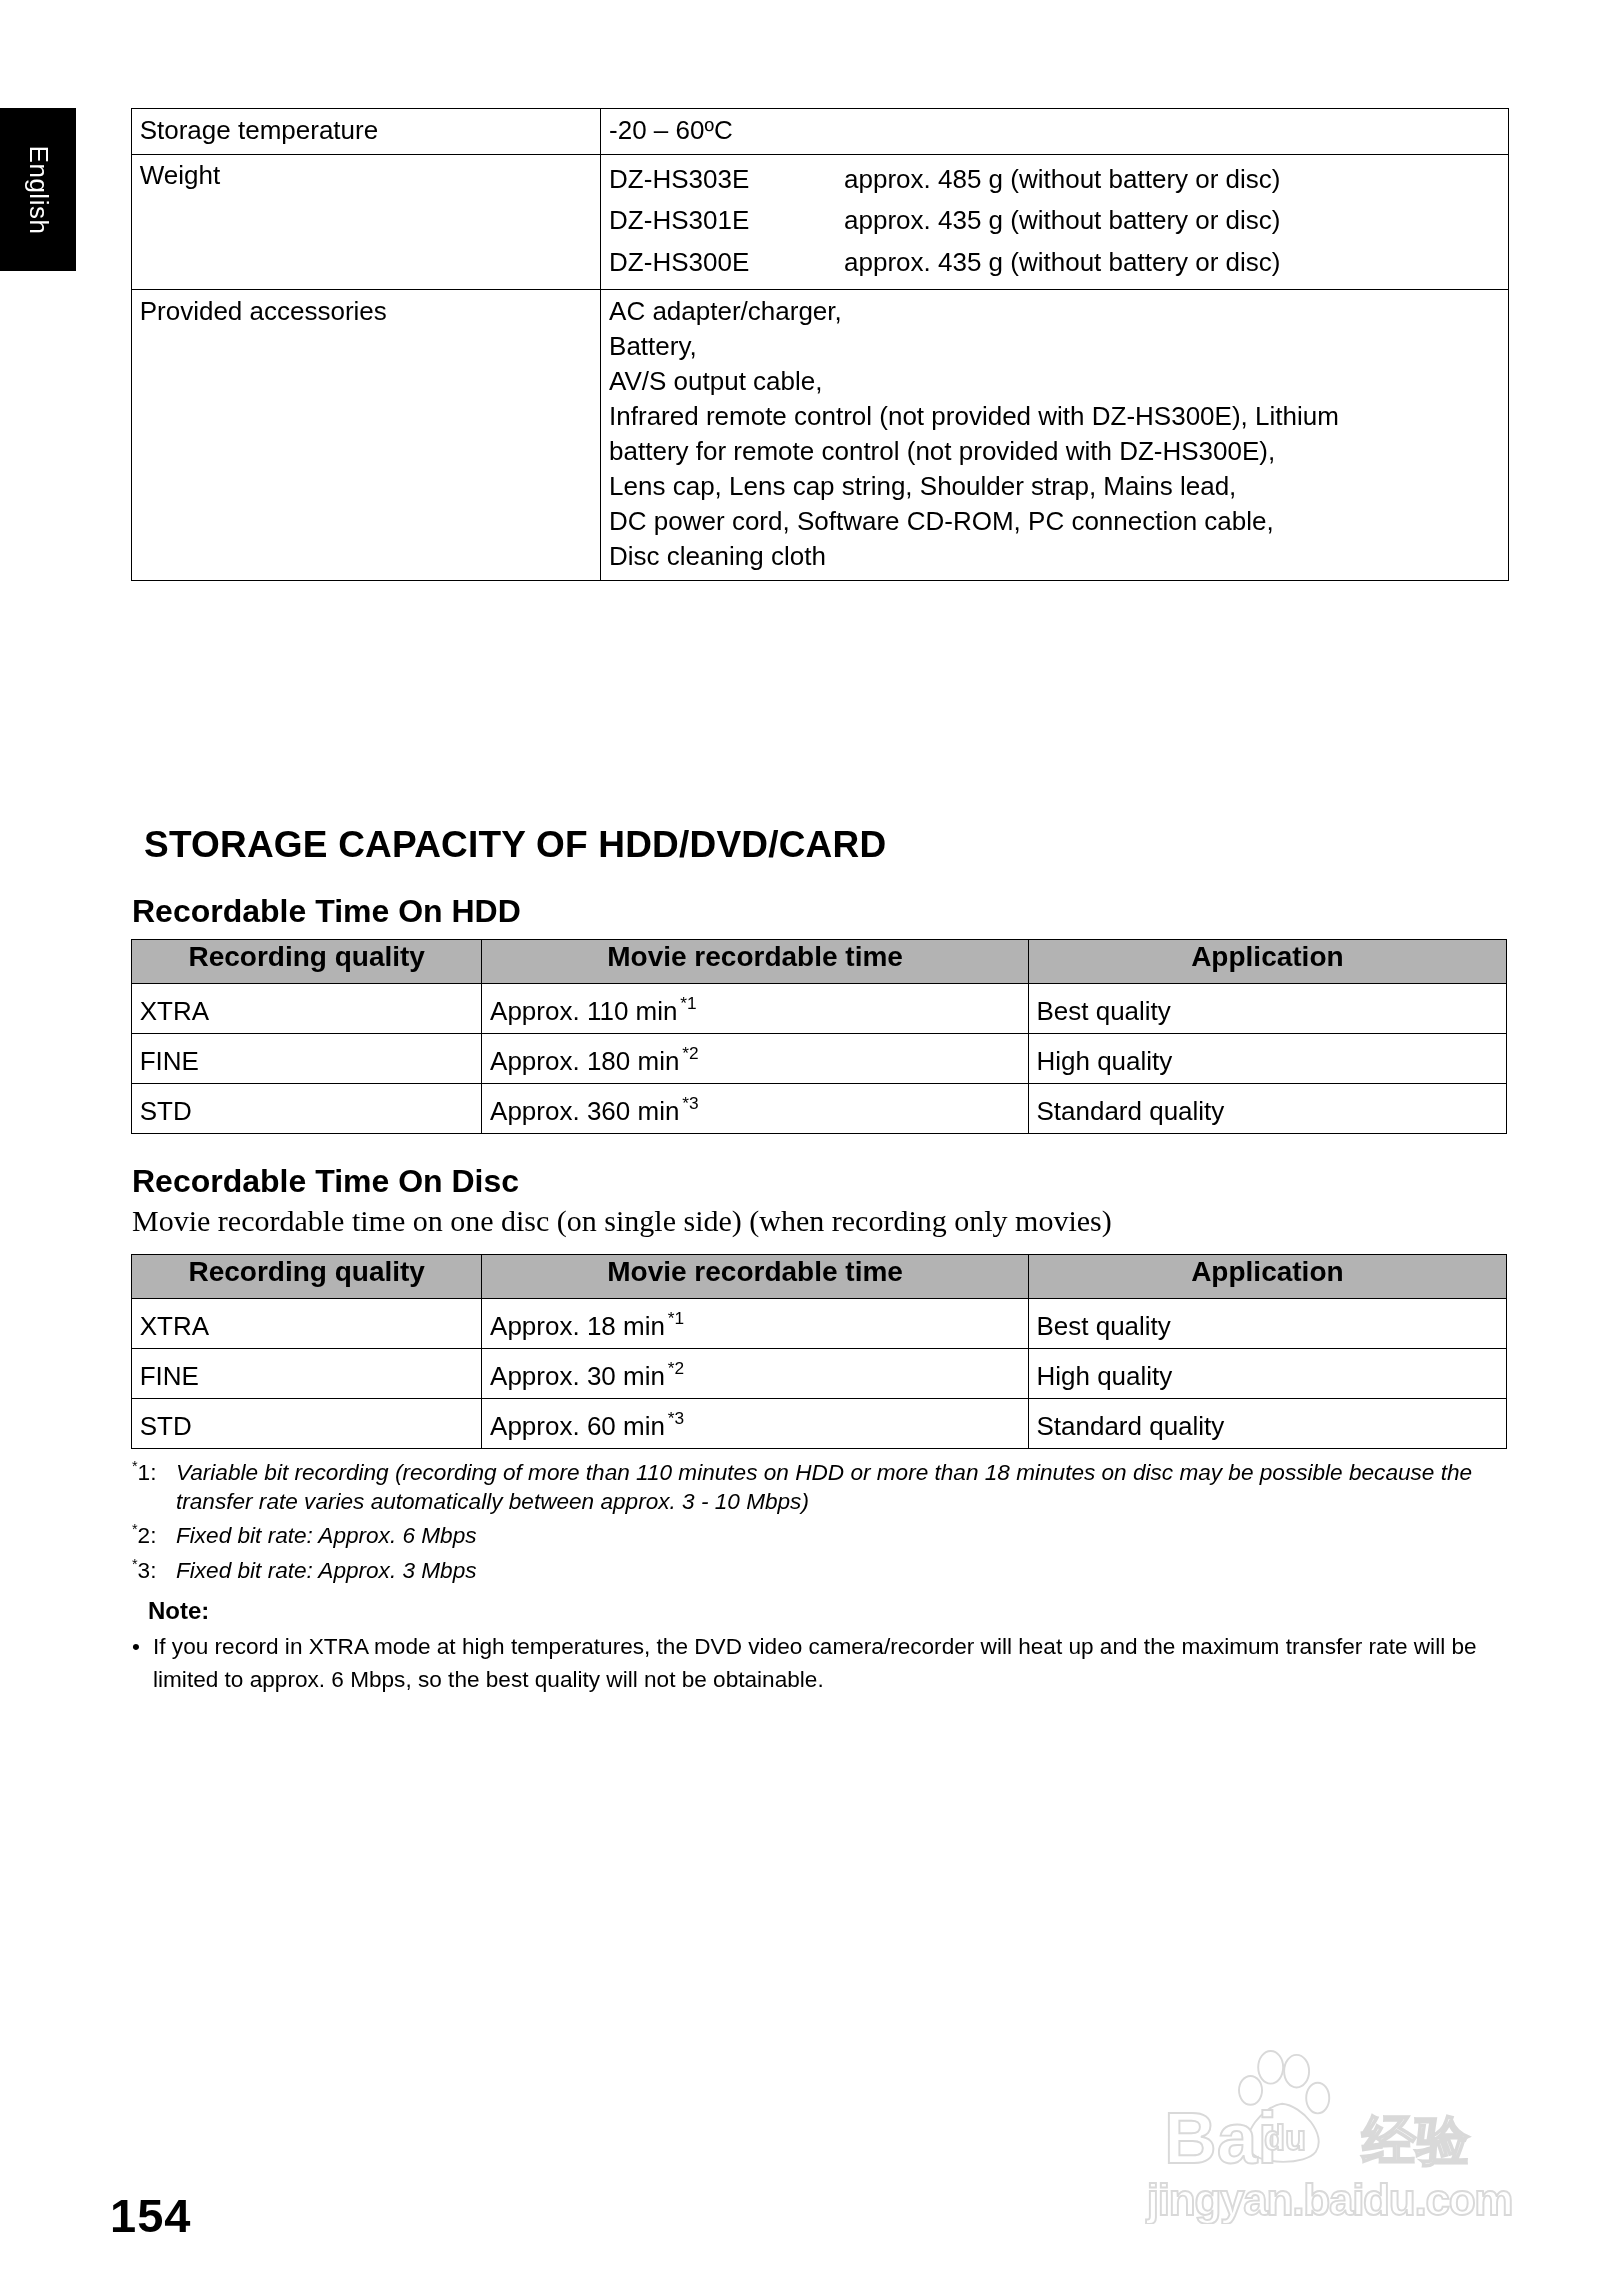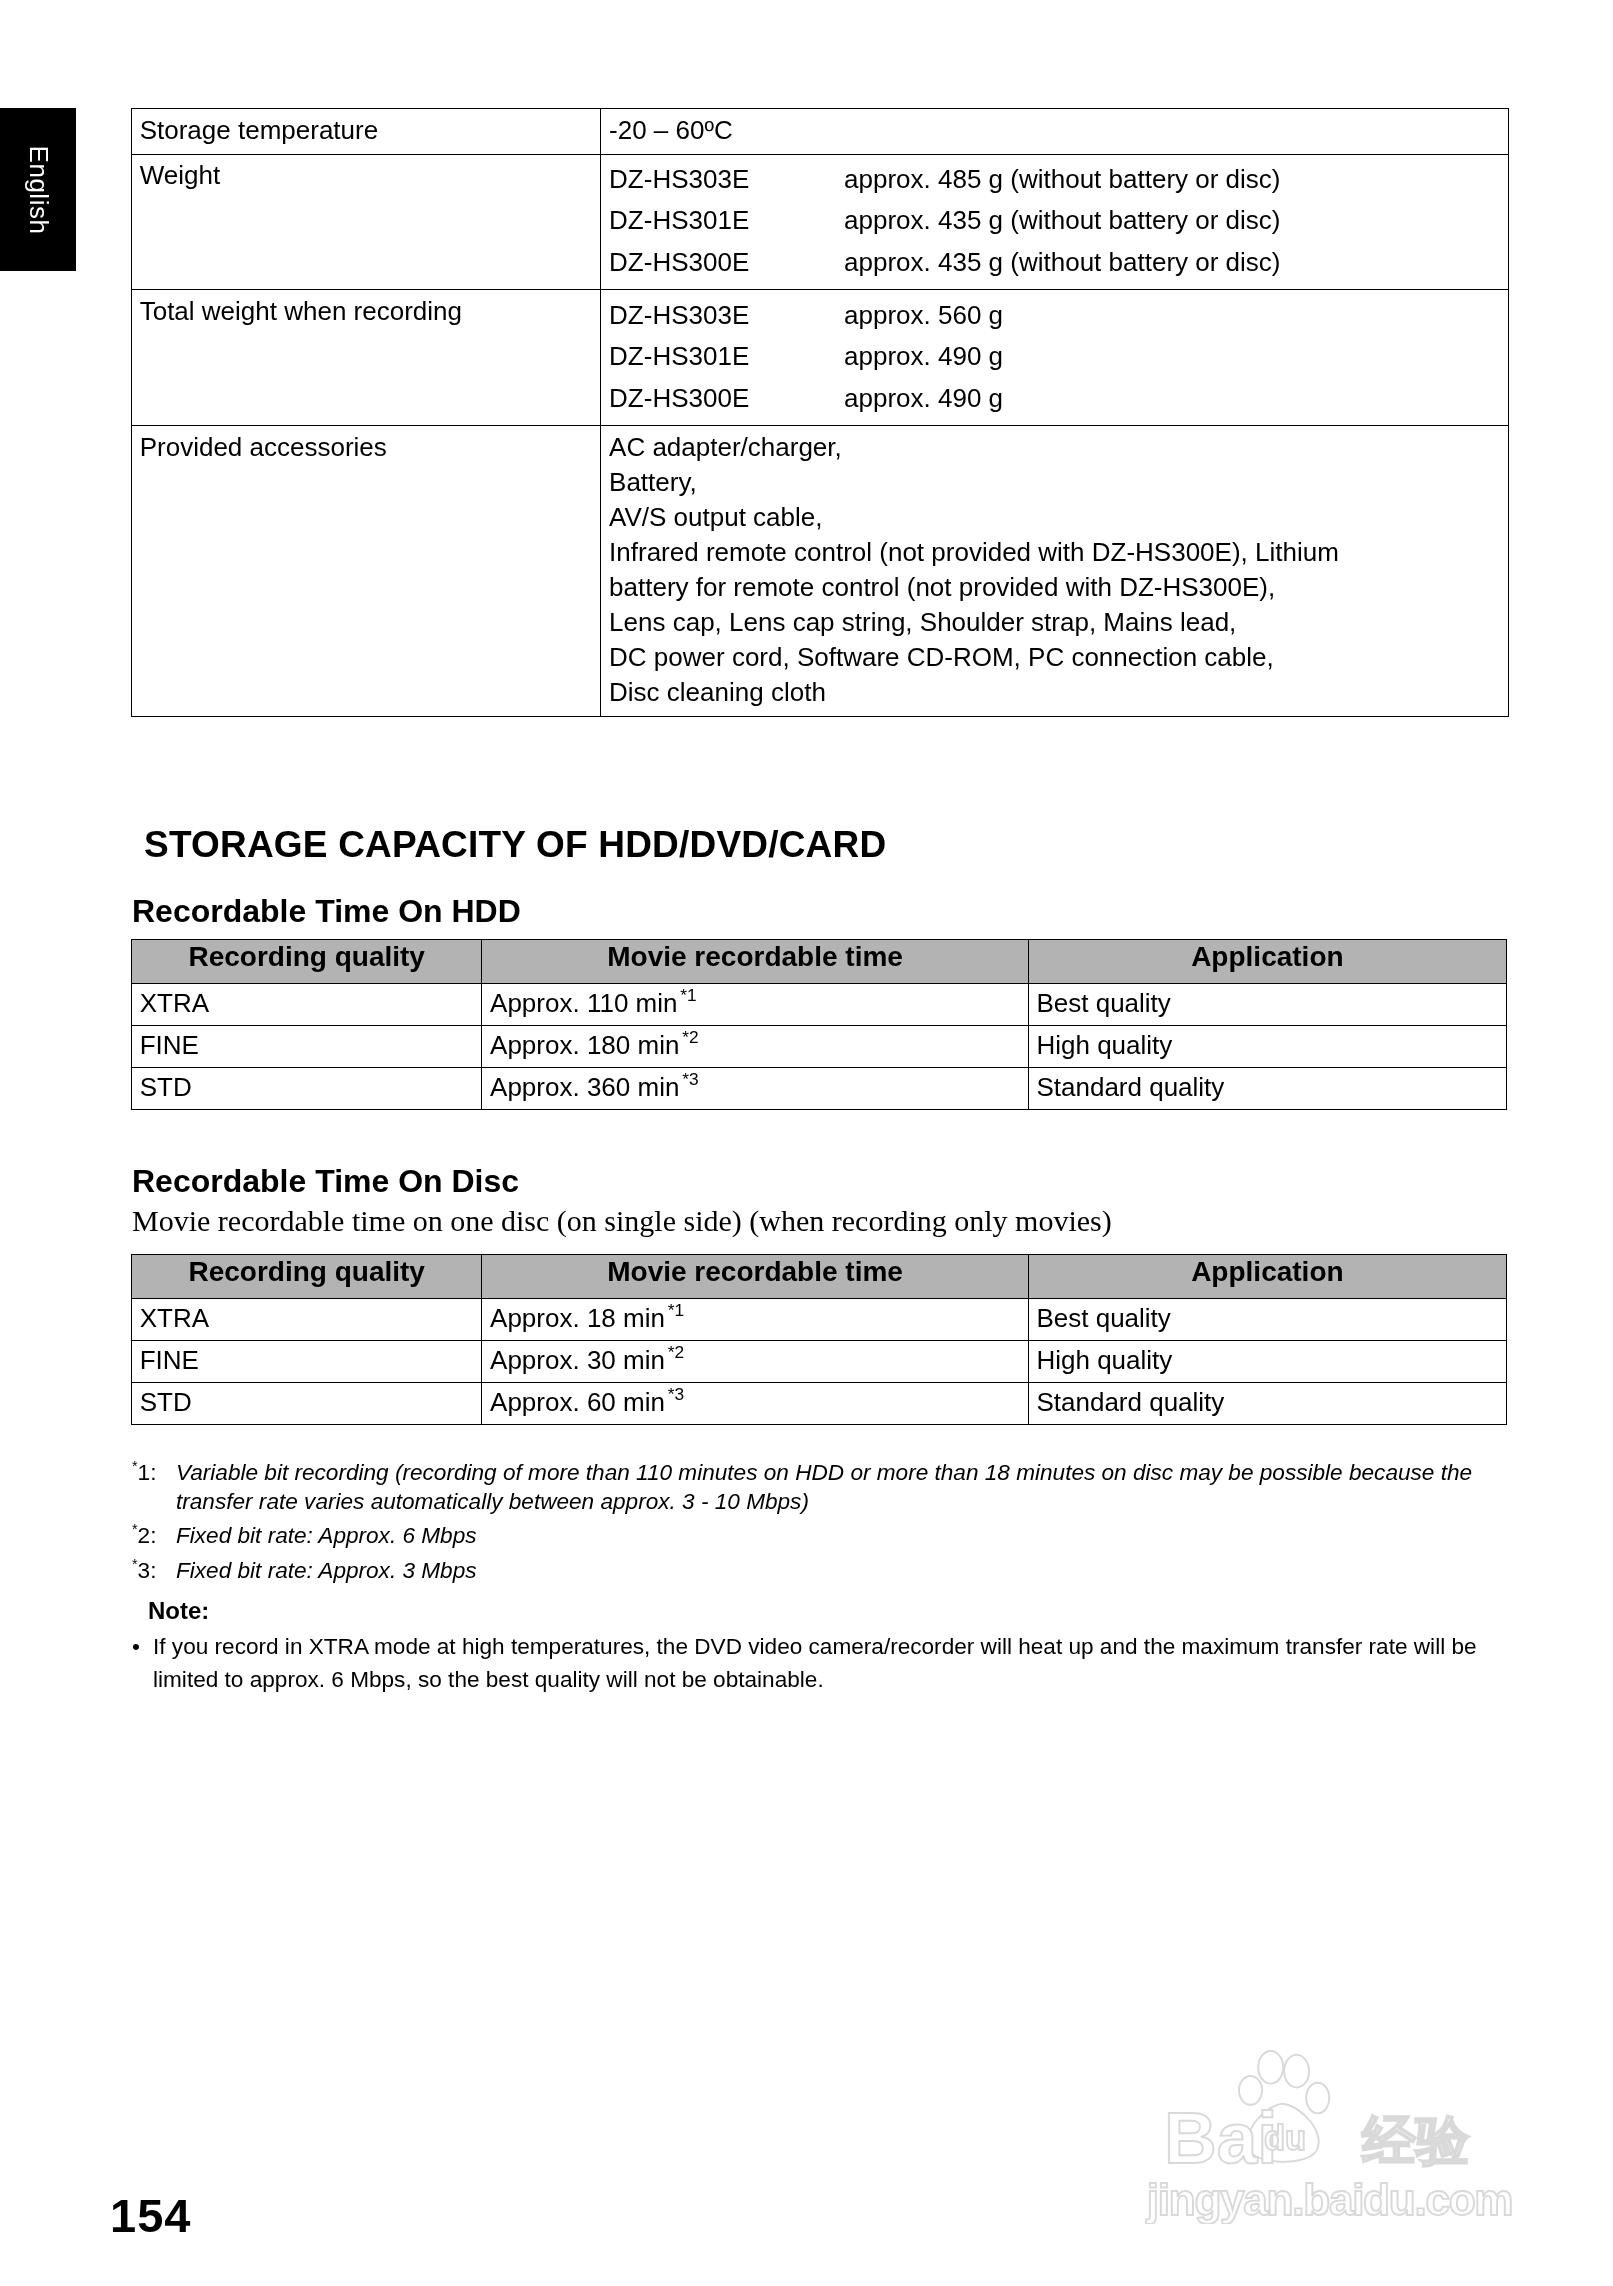--- a/index.html
+++ b/index.html
@@ -26,21 +26,21 @@
     #section-title { left: 132px; top: 824px; font-size: 37px; font-weight: bold; letter-spacing: 0.2px; margin-left: 12px; }
     .subhead { font-size: 32px; font-weight: bold; }
     #hdd-title { left: 132px; top: 893px; }
     #disc-title { left: 132px; top: 1163px; }
     #disc-desc { left: 132px; top: 1204px; font-family: "Liberation Serif", serif; font-size: 30px; }
 
     
     .rec-table { width: 1376px; font-size: 26px; }
     .rec-table th, .rec-table td { border: 1.9px solid #000; padding: 0 7.7px; height: 40px; text-align: left; }
     .rec-table th { background: #b3b3b3; font-weight: bold; text-align: center; height: 42px; vertical-align: top; padding-top: 1px; font-size: 28px; }
-    .rec-table td { vertical-align: top; padding-top: 4px; height: 37px; }
+    .rec-table td { vertical-align: top; padding-top: 12px; height: 37px; }
     .rec-table .c1 { width: 334px; }
     .rec-table .c2 { width: 530px; }
     .rec-table sup { font-size: 17.3px; vertical-align: 0; position: relative; top: -11.5px; margin-left: 2.9px; }
     #hdd-table { left: 131px; top: 939px; }
     #disc-table { left: 131px; top: 1254px; }
 
     
     .fn { position: absolute; left: 132px; font-size: 22.6px; line-height: 29px; display: flex; }
     .fn .lbl { width: 44px; flex: none; }
     .fn .lbl sup { font-size: 14.4px; position: relative; top: -5.8px; vertical-align: top; }
@@ -79,37 +79,20 @@
         <span class="model">DZ-HS303E</span>
         <span>approx. 485 g (without battery or disc)</span>
       </div>
       <div class="line">
         <span class="model">DZ-HS301E</span>
         <span>approx. 435 g (without battery or disc)</span>
       </div>
       <div class="line" style="height:44px;align-items:flex-start;padding-top:1.9px">
         <span class="model">DZ-HS300E</span>
         <span>approx. 435 g (without battery or disc)</span>
-      </div>
-    </td>
-  </tr>
-  <tr>
-    <td class="k">Total weight when recording</td>
-    <td style="padding-top:3.8px;padding-bottom:0">
-      <div class="line">
-        <span class="model">DZ-HS303E</span>
-        <span>approx. 560 g</span>
-      </div>
-      <div class="line">
-        <span class="model">DZ-HS301E</span>
-        <span>approx. 490 g</span>
-      </div>
-      <div class="line" style="height:44px;align-items:flex-start;padding-top:1.9px">
-        <span class="model">DZ-HS300E</span>
-        <span>approx. 490 g</span>
       </div>
     </td>
   </tr>
   <tr>
     <td class="k">Provided accessories</td>
     <td class="acc">
       <div>AC adapter/charger,</div>
       <div>Battery,</div>
       <div>AV/S output cable,</div>
       <div>Infrared remote control (not provided with DZ-HS300E), Lithium</div>

